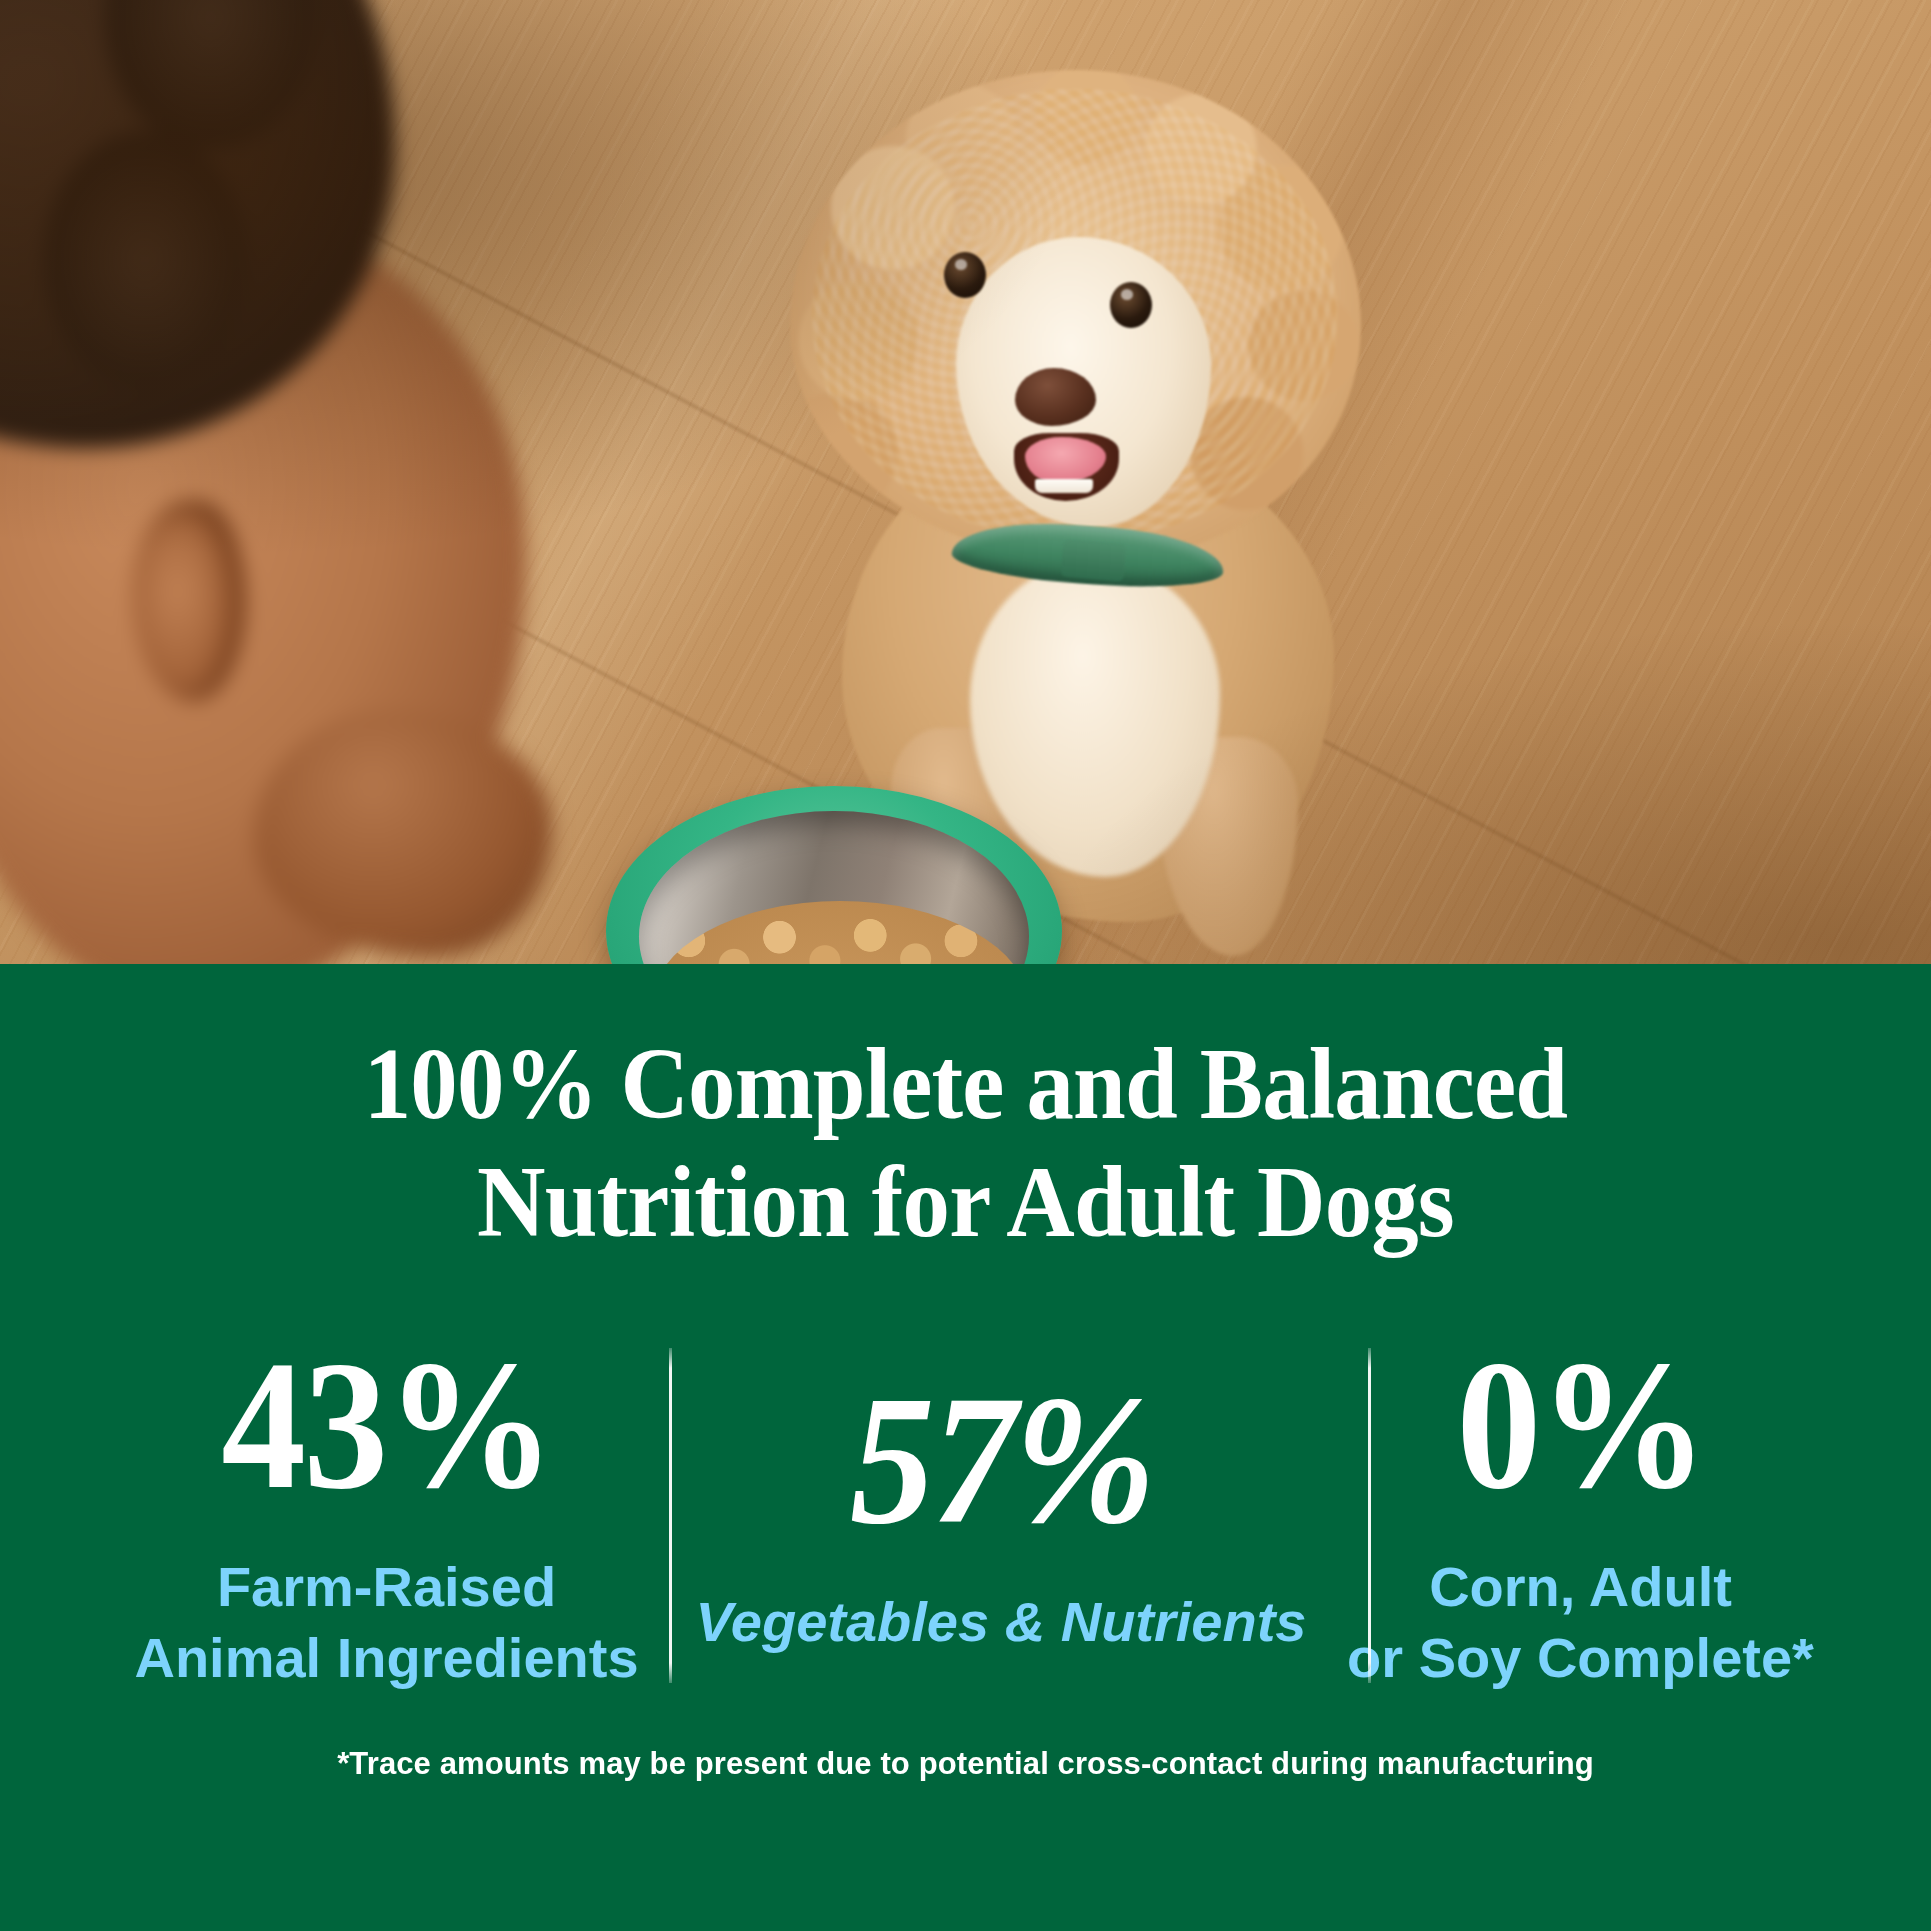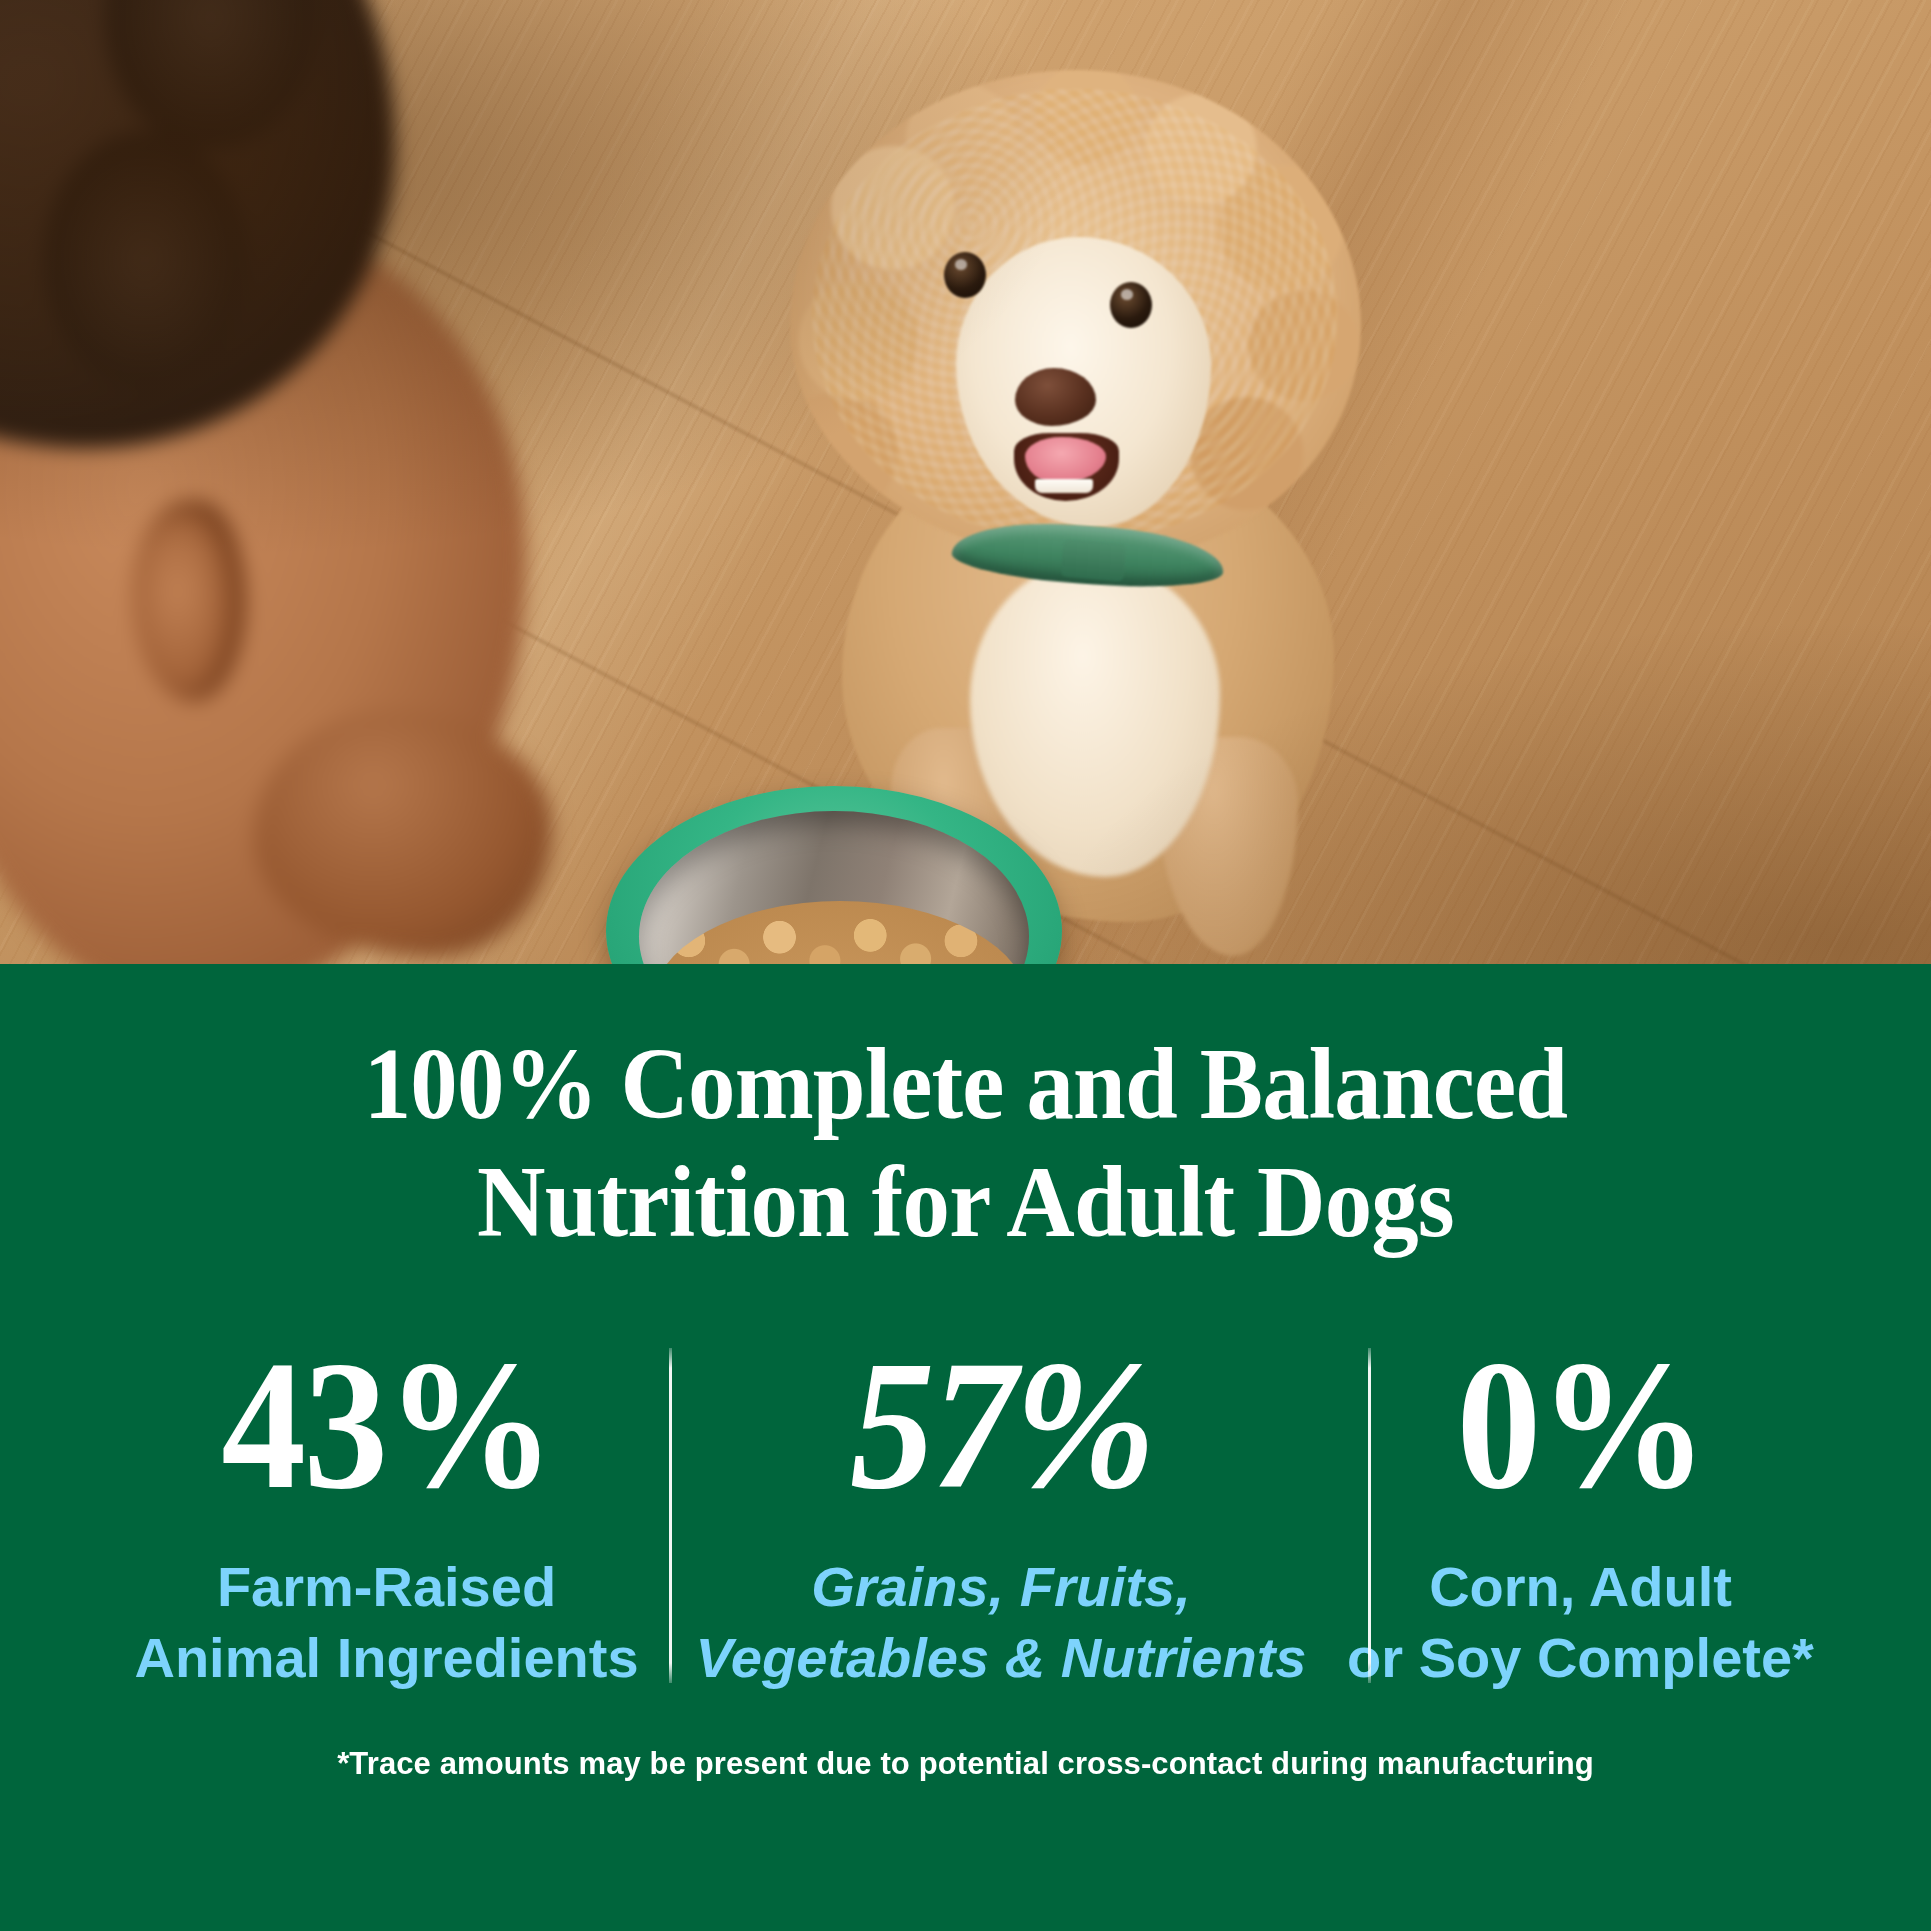--- a/index.html
+++ b/index.html
@@ -466,21 +466,20 @@
         <div class="stat-value">43%</div>
         <div class="stat-label">
           <span class="lbl-line">Farm-Raised</span>
           <span class="lbl-line">Animal Ingredients</span>
         </div>
       </div>
 
       <div class="stat s-57">
         <div class="stat-value">57%</div>
         <div class="stat-label">
-          <span class="lbl-line">Grains, Fruits,</span>
           <span class="lbl-line">Vegetables &amp; Nutrients</span>
         </div>
       </div>
 
       <div class="stat s-0">
         <div class="stat-value">0%</div>
         <div class="stat-label">
           <span class="lbl-line">Corn, Adult</span>
           <span class="lbl-line">or Soy Complete*</span>
         </div>

